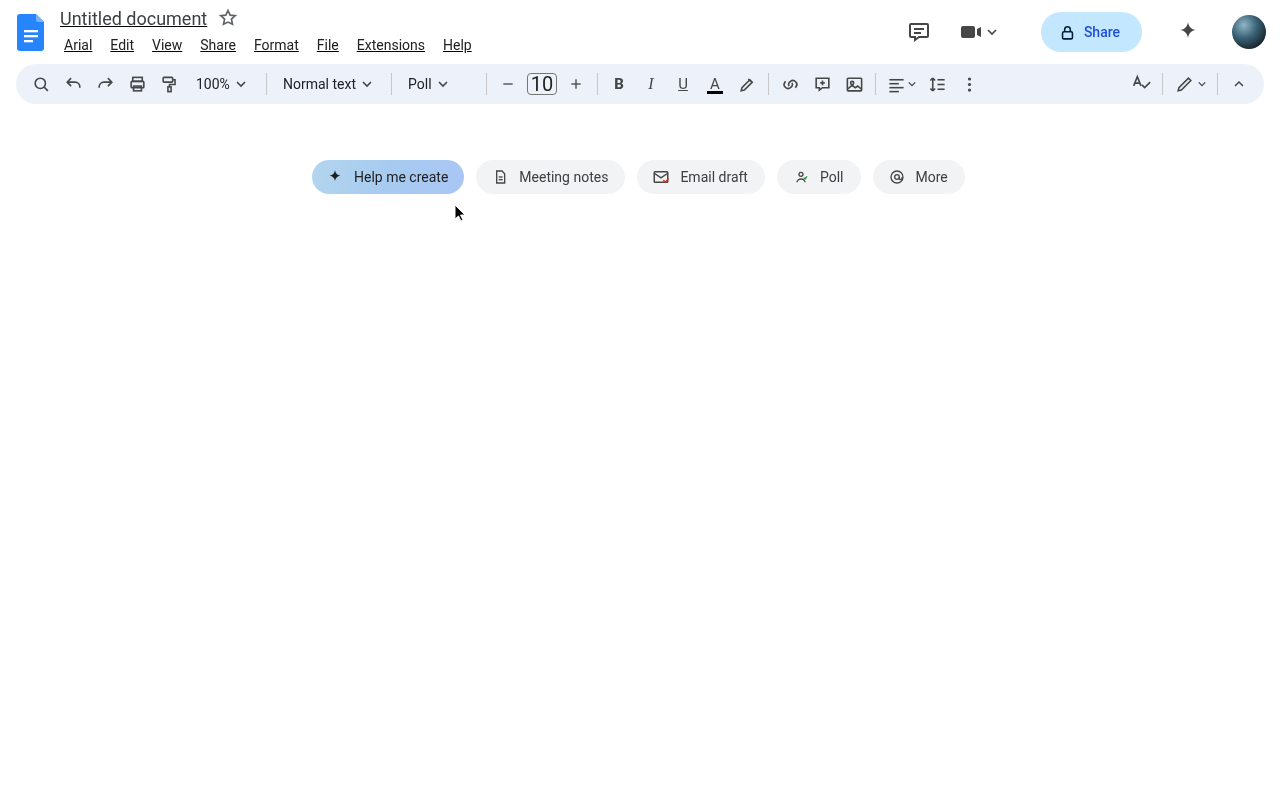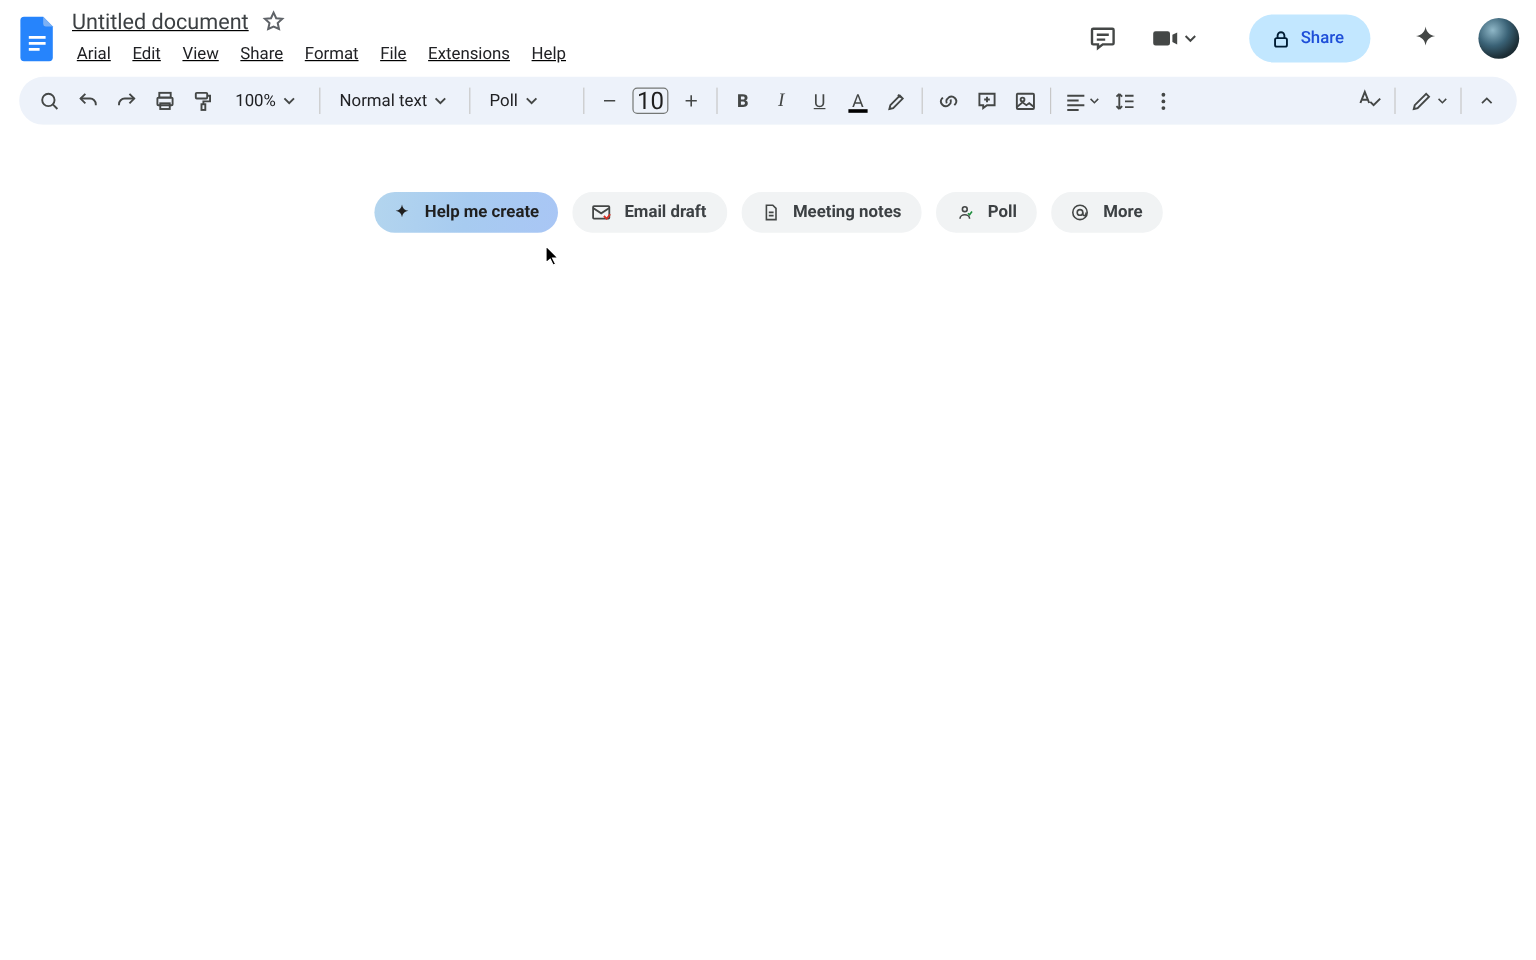--- a/index.html
+++ b/index.html
@@ -125,21 +125,20 @@
   .chip {
     height:34px;
     display:flex; align-items:center; gap:10px;
     padding: 0 16px 0 14px;
     border-radius: 17px;
     background:#f1f3f4;
     color:#3c4043;
     font-size:14px;
     cursor:pointer;
     border:1px solid #f1f3f4;
-    font-weight:bold;
   }
   .chip.primary {
     background: linear-gradient(100deg, #b3d5ee 0%, #a7cbf0 50%, #a9c6f5 100%);
     color:#1f1f1f;
     border: none;
   }
   .chip .ic { width:18px; height:18px; display:flex; align-items:center; justify-content:center; color:#444746;}
   .chip.primary .ic { color:#1f1f1f; }
 
   .cursor {
@@ -401,38 +400,38 @@
       <span class="ic">
         <svg width="16" height="16" viewBox="0 0 24 24" fill="#1f1f1f">
             <path d="M12 2c.6 4.6 3.4 7.4 8 8-4.6.6-7.4 3.4-8 8-.6-4.6-3.4-7.4-8-8 4.6-.6 7.4-3.4 8-8z"></path>
           </svg>
       </span>
       <span>Help me create</span>
     </div>
 
     <div class="chip">
       <span class="ic">
+        <svg width="16" height="16" viewBox="0 0 24 24" fill="none" stroke="#444746" stroke-width="2">
+            <path d="M7 3h8l4 4v14H7z"></path>
+            <line x1="10" y1="12" x2="16" y2="12"></line>
+            <line x1="10" y1="16" x2="16" y2="16"></line>
+          </svg>
+      </span>
+      <span>Meeting notes</span>
+    </div>
+
+    <div class="chip">
+      <span class="ic">
         <svg width="18" height="18" viewBox="0 0 24 24" fill="none" stroke="#444746" stroke-width="2">
             <rect x="3" y="5" width="18" height="14" rx="1"></rect>
             <path d="M3 7l9 6 9-6"></path>
             <path d="M15 16l3 3 4-5" stroke="#d93025"></path>
           </svg>
       </span>
       <span>Email draft</span>
-    </div>
-
-    <div class="chip">
-      <span class="ic">
-        <svg width="16" height="16" viewBox="0 0 24 24" fill="none" stroke="#444746" stroke-width="2">
-            <path d="M7 3h8l4 4v14H7z"></path>
-            <line x1="10" y1="12" x2="16" y2="12"></line>
-            <line x1="10" y1="16" x2="16" y2="16"></line>
-          </svg>
-      </span>
-      <span>Meeting notes</span>
     </div>
 
     <div class="chip">
       <span class="ic">
         <svg width="16" height="16" viewBox="0 0 24 24" fill="none" stroke="#444746" stroke-width="2">
             <circle cx="12" cy="8" r="3"></circle>
             <path d="M6 20c0-3 3-5 6-5s6 2 6 5"></path>
             <path d="M16 13l2 2 3-4" stroke="#1e8e3e"></path>
           </svg>
       </span>

